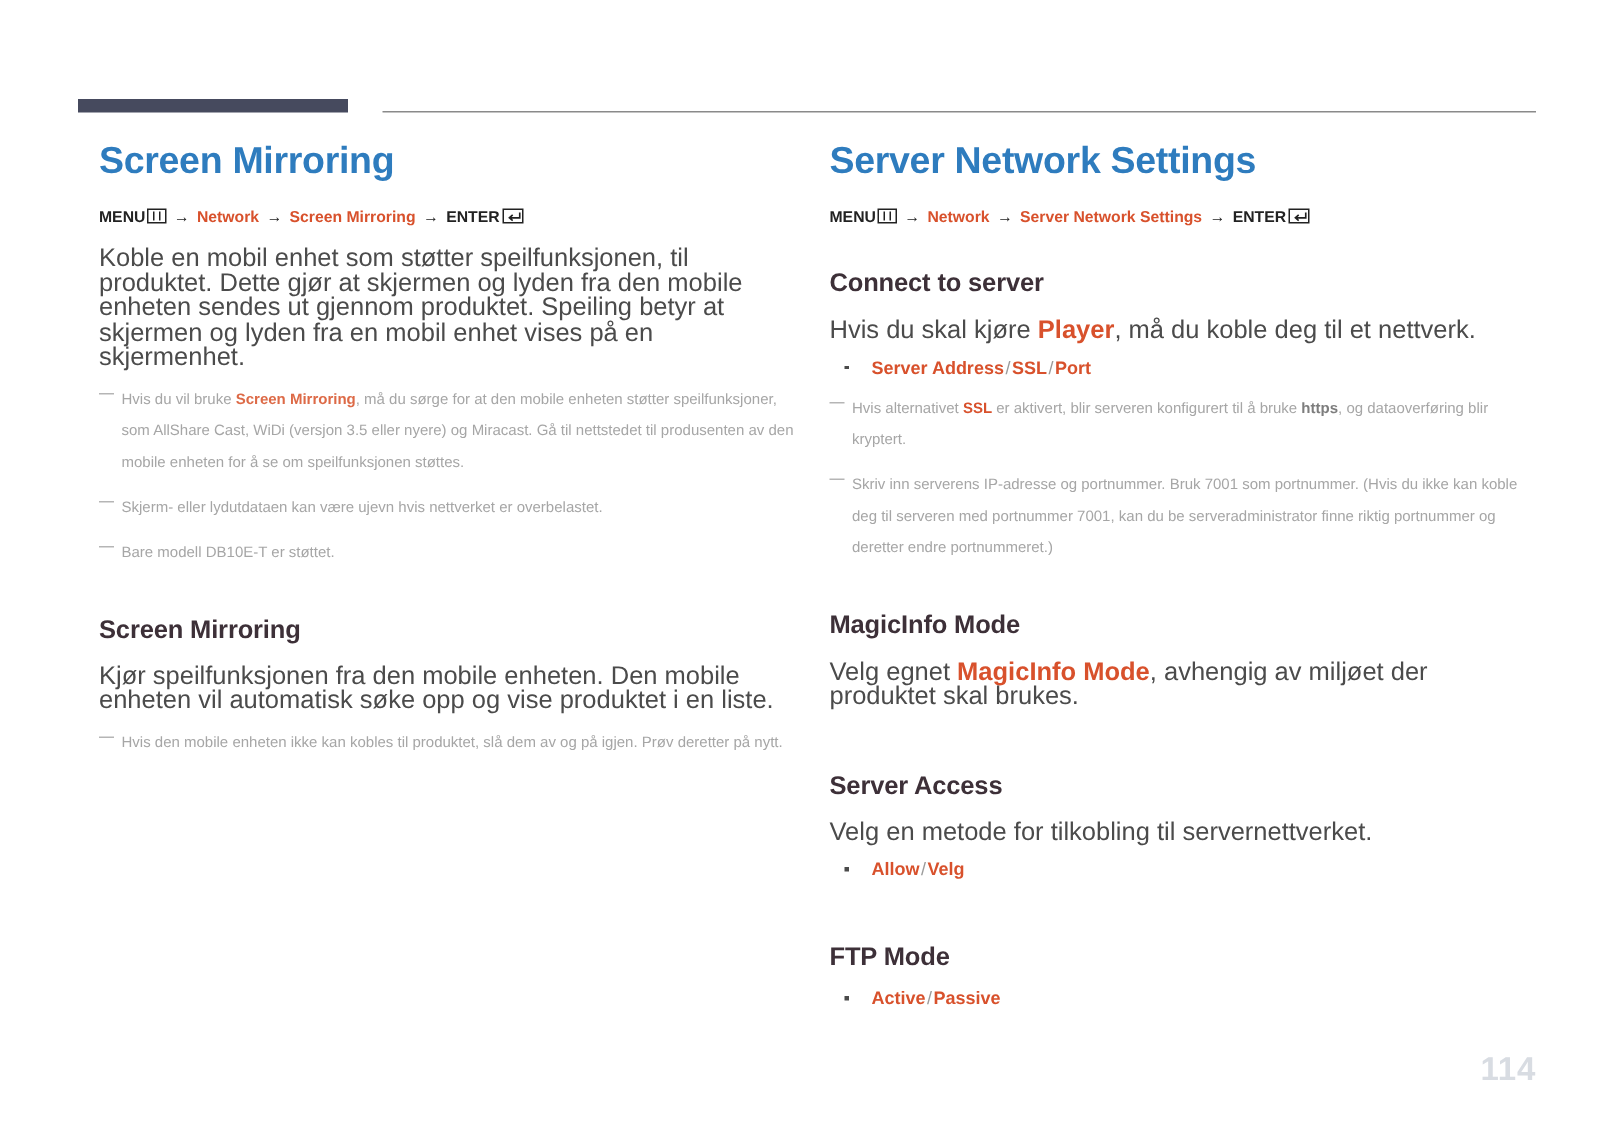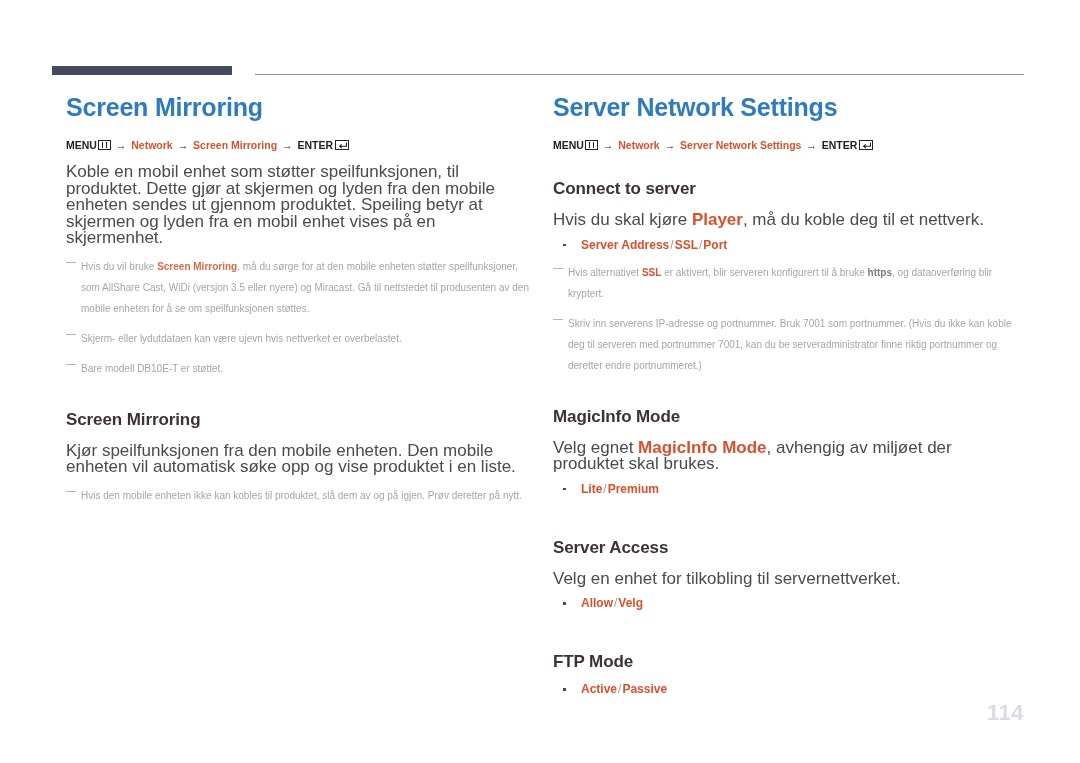--- a/index.html
+++ b/index.html
@@ -257,26 +257,25 @@
 
     <div class="note"><span>Hvis alternativet </span><span class="hl-s">SSL</span><span> er aktivert, blir serveren konfigurert til å bruke </span><span class="b">https</span><span>, og dataoverføring blir kryptert.</span></div>
 
     <div class="note"><span>Skriv inn serverens IP-adresse og portnummer. Bruk 7001 som portnummer. (Hvis du ikke kan koble deg til serveren med portnummer 7001, kan du be serveradministrator finne riktig portnummer og deretter endre portnummeret.)</span></div>
 
     <div class="gap-sec"></div>
     <h2 class="sub-title">MagicInfo Mode</h2>
 
     <p class="body"><span>Velg egnet </span><span class="hl">MagicInfo Mode</span><span>, avhengig av miljøet der produktet skal brukes.</span></p>
 
-    <div class="opt"><span>Lite</span><span class="sep">/</span><span>Premium</span></div>
 
     <div class="gap-sec-l"></div>
     <h2 class="sub-title">Server Access</h2>
 
-    <p class="body"><span>Velg en enhet for tilkobling til servernettverket.</span></p>
+    <p class="body"><span>Velg en metode for tilkobling til servernettverket.</span></p>
 
     <div class="opt"><span>Allow</span><span class="sep">/</span><span>Velg</span></div>
 
     <div class="gap-sec-l"></div>
     <h2 class="sub-title">FTP Mode</h2>
 
 
     <div class="opt"><span>Active</span><span class="sep">/</span><span>Passive</span></div>
 
   </div>

